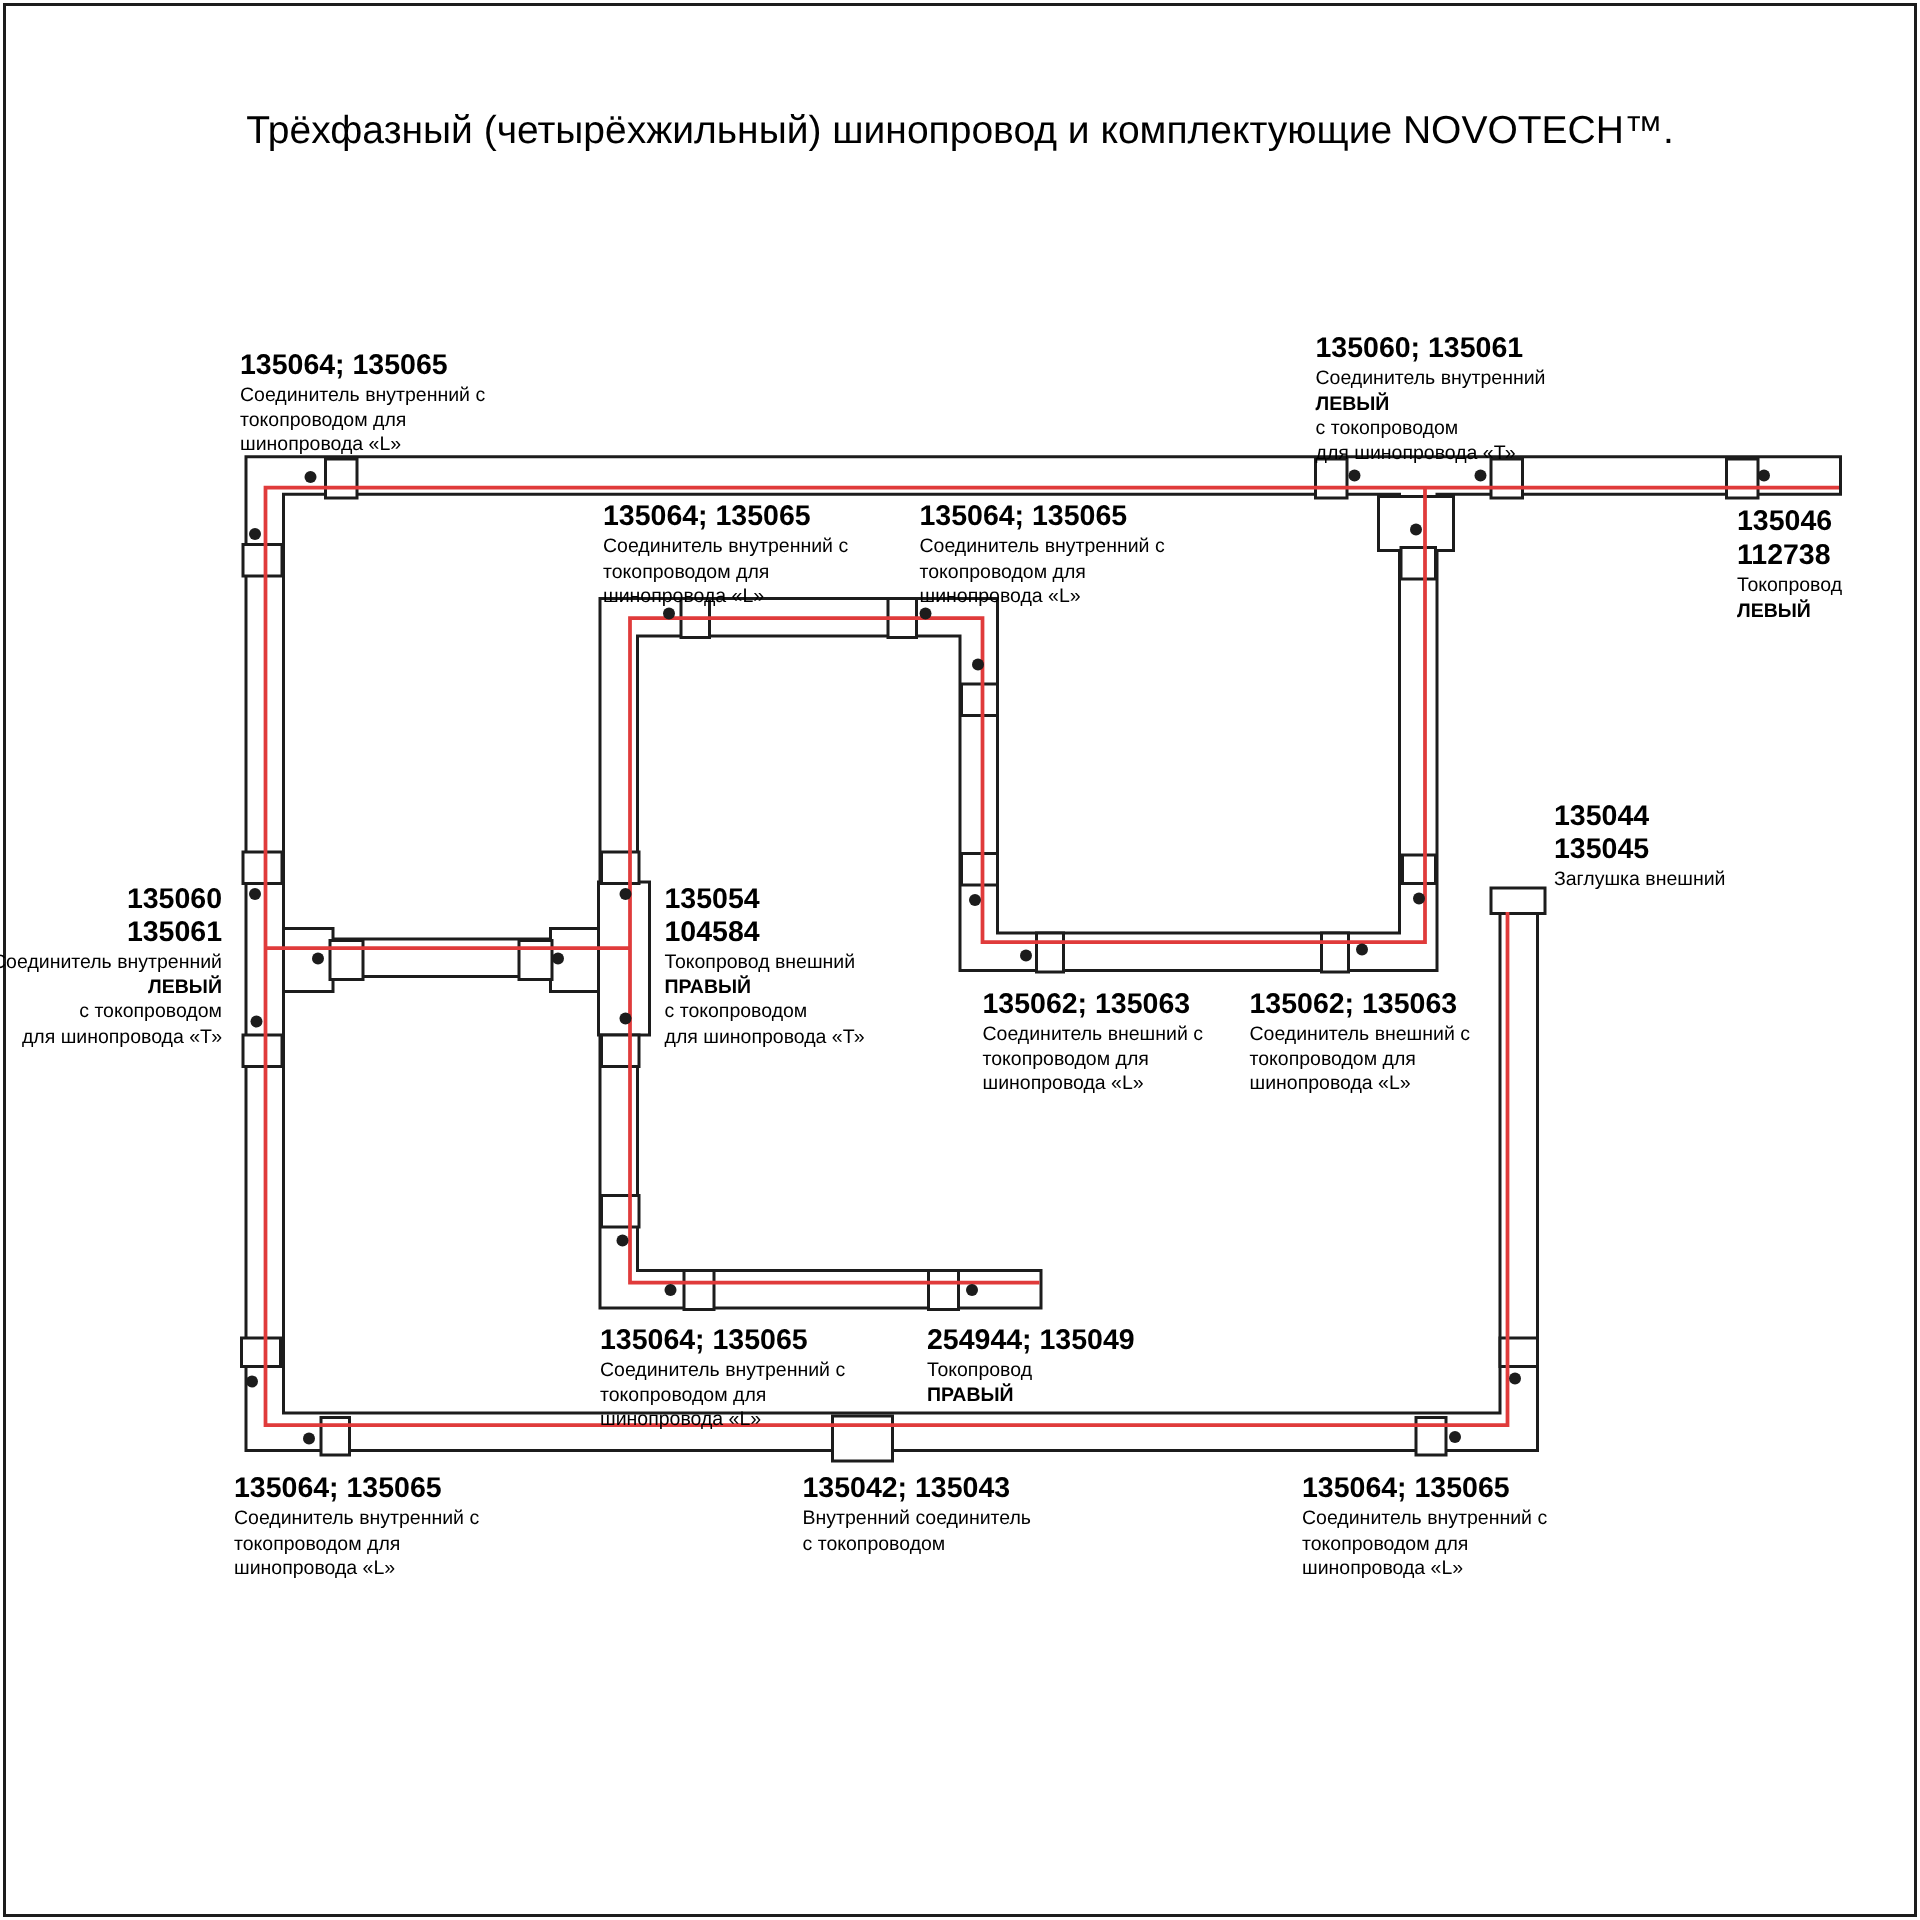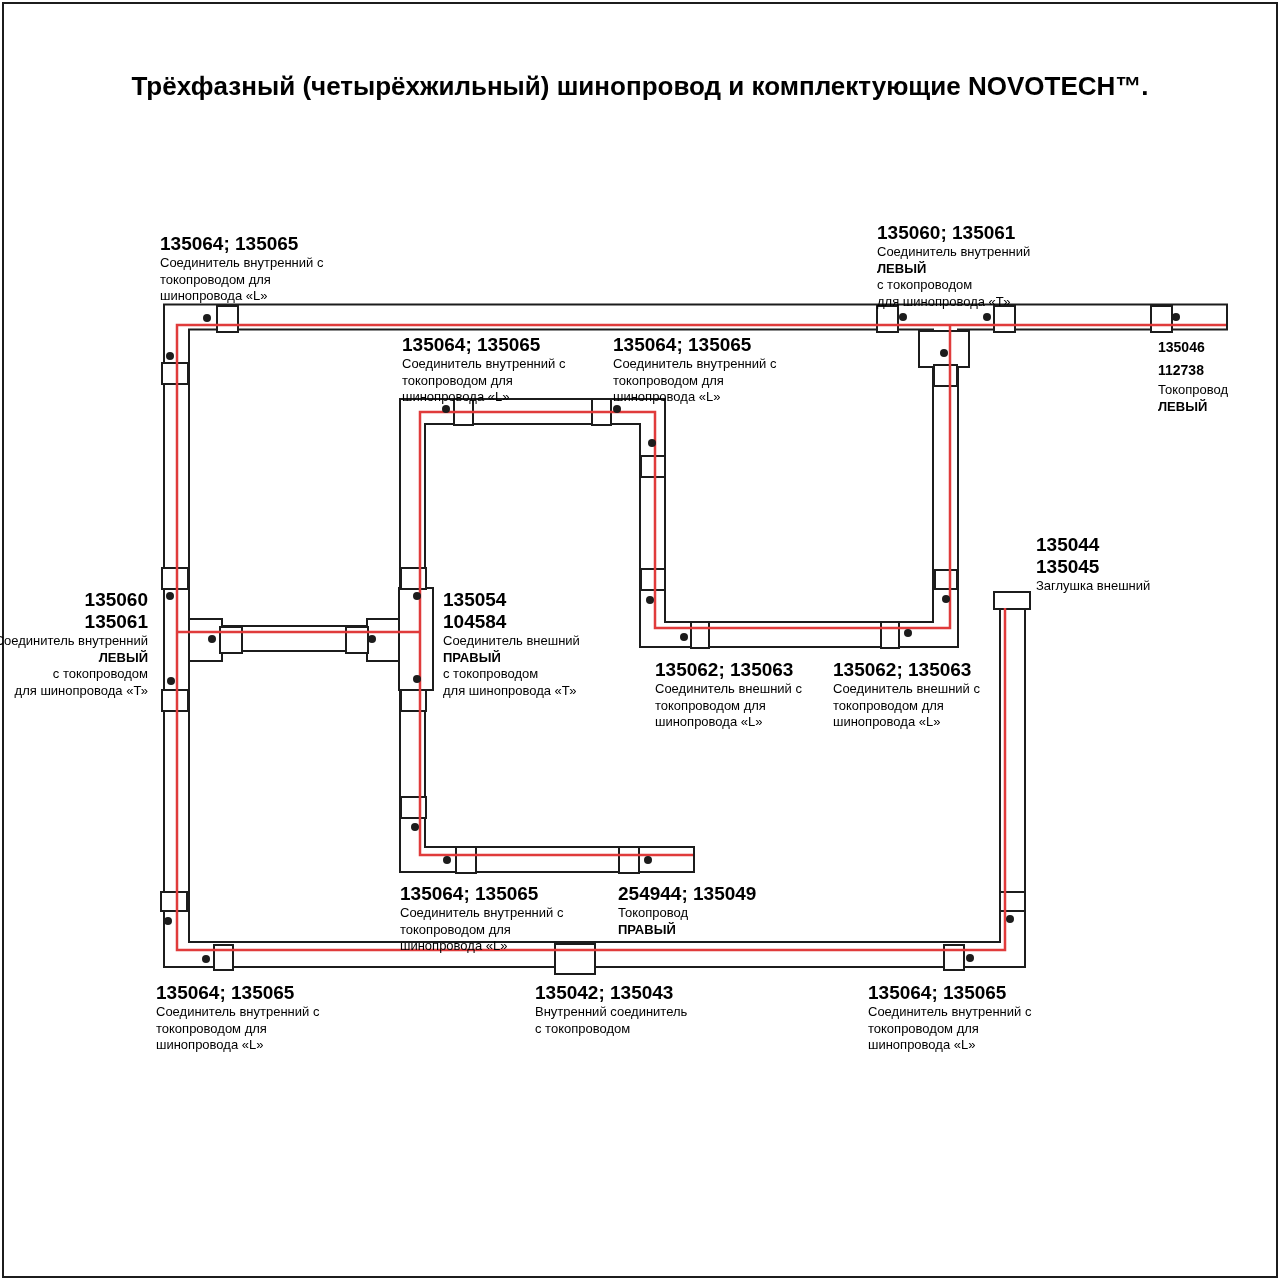--- a/index.html
+++ b/index.html
@@ -7,24 +7,24 @@
           font-family:"Liberation Sans", sans-serif;overflow:hidden;}
   #diagram-svg{position:absolute;left:0;top:0;}
   .tb{fill:none;stroke:var(--track,#1c1c1c);stroke-width:27;stroke-linejoin:miter;}
   .tw{fill:none;stroke:#ffffff;stroke-width:23;stroke-linejoin:miter;}
   .piece{fill:#ffffff;stroke:var(--track,#1c1c1c);stroke-width:2;}
   .joint{fill:#ffffff;stroke:var(--track,#1c1c1c);stroke-width:2;}
   .wire{fill:none;stroke:var(--wire,#e03b3b);stroke-width:2.5;}
   .dot{fill:var(--track,#1c1c1c);}
   .frame{fill:none;stroke:var(--track,#1c1c1c);stroke-width:2;}
   .title{position:absolute;left:0;top:66px;width:100%;text-align:center;
-         font-size:26px;font-weight:bold;line-height:41px;color:#000;}
+         font-size:26px;font-weight:normal;line-height:41px;color:#000;}
   .lbl{position:absolute;color:#000;white-space:nowrap;}
   .lbl .code{font-size:19px;font-weight:bold;line-height:22px;}
-  .lbl .code2{font-size:14px;font-weight:bold;line-height:23px;}
+  .lbl .code2{font-size:19px;font-weight:bold;line-height:23px;}
   .lbl .d{font-size:13px;line-height:16.5px;}
   .lbl .b{font-weight:bold;}
   .ralign{text-align:right;}
 </style>
 </head>
 <body>
 
 <div id="canvas">
 
   <svg id="diagram-svg" width="1280" height="1280" viewBox="0 0 1280 1280">
@@ -162,21 +162,21 @@
     <div class="code">135061</div>
     <div class="d">Соединитель внутренний</div>
     <div class="d b">ЛЕВЫЙ</div>
     <div class="d">с токопроводом</div>
     <div class="d">для шинопровода «Т»</div>
   </div>
 
   <div class="lbl" style="left:443px;top:589px">
     <div class="code">135054</div>
     <div class="code">104584</div>
-    <div class="d">Соединитель внешний</div>
+    <div class="d">Токопровод внешний</div>
     <div class="d b">ПРАВЫЙ</div>
     <div class="d">с токопроводом</div>
     <div class="d">для шинопровода «Т»</div>
   </div>
 
   <div class="lbl" style="left:655px;top:659px">
     <div class="code">135062; 135063</div>
     <div class="d">Соединитель внешний с</div>
     <div class="d">токопроводом для</div>
     <div class="d">шинопровода «L»</div>

